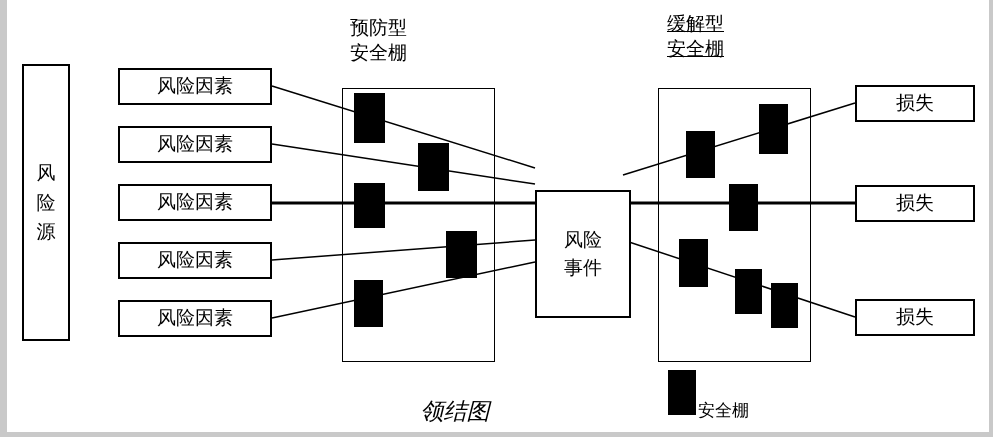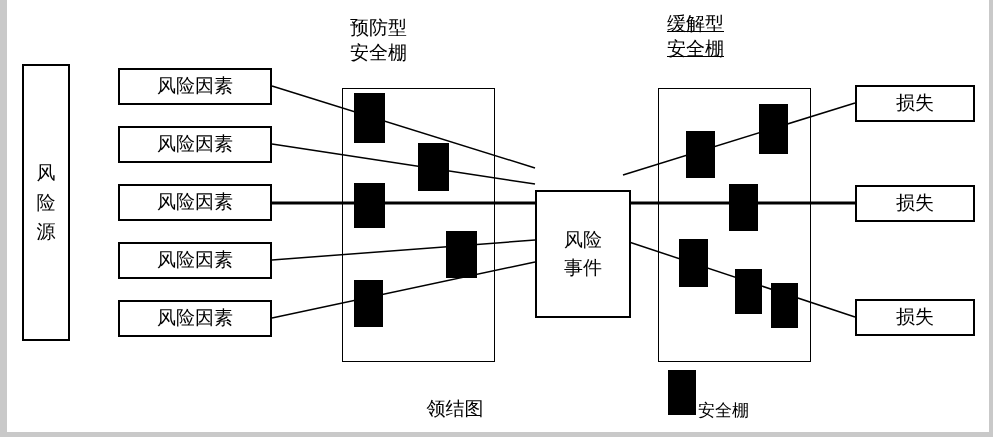--- a/index.html
+++ b/index.html
@@ -45,23 +45,24 @@
   .title {
     position: absolute;
     text-align: left;
     white-space: pre-line;
     font-size: 19px;
     line-height: 1.3;
     z-index: 2;
   }
   .caption {
     position: absolute;
-    font-size: 19px;
+    font-size: 23px;
     text-align: center;
     z-index: 2;
+    font-style: italic;
   }
   .legend-label {
     position: absolute;
     font-size: 17px;
     z-index: 2;
   }
 </style>
 </head>
 <body>
 

